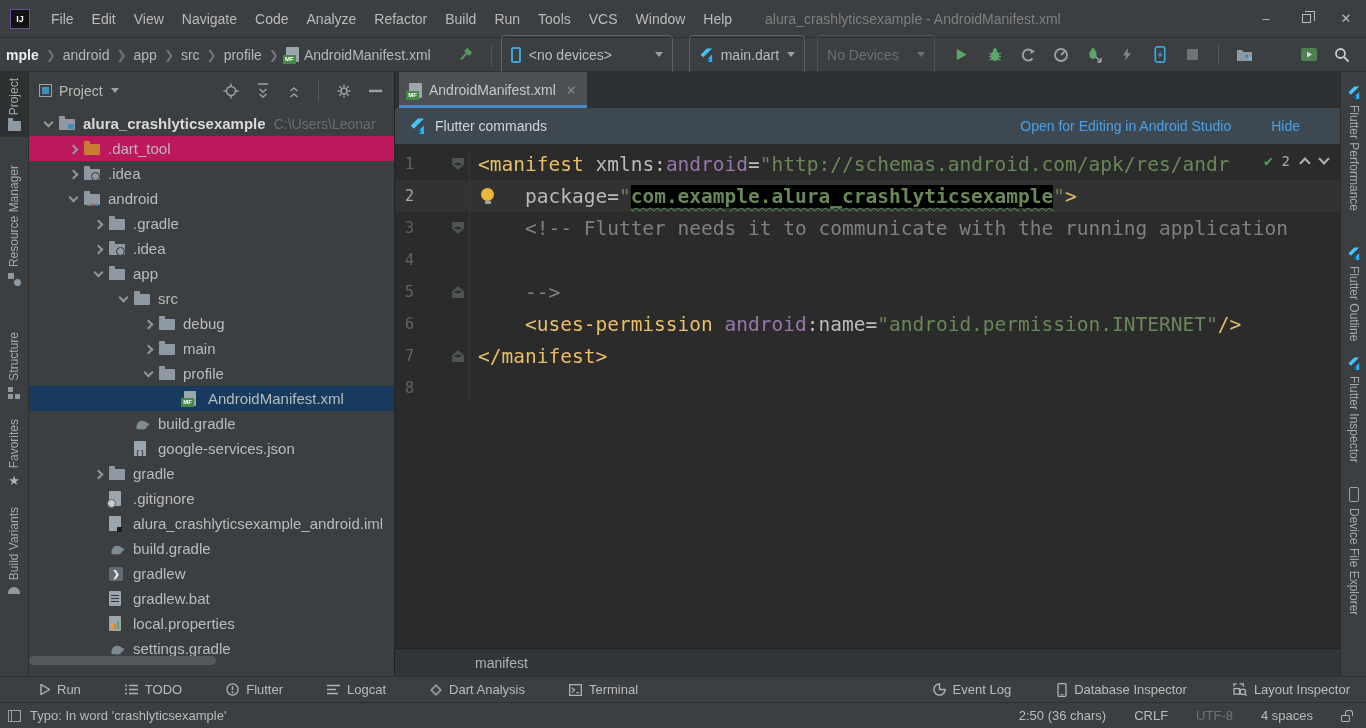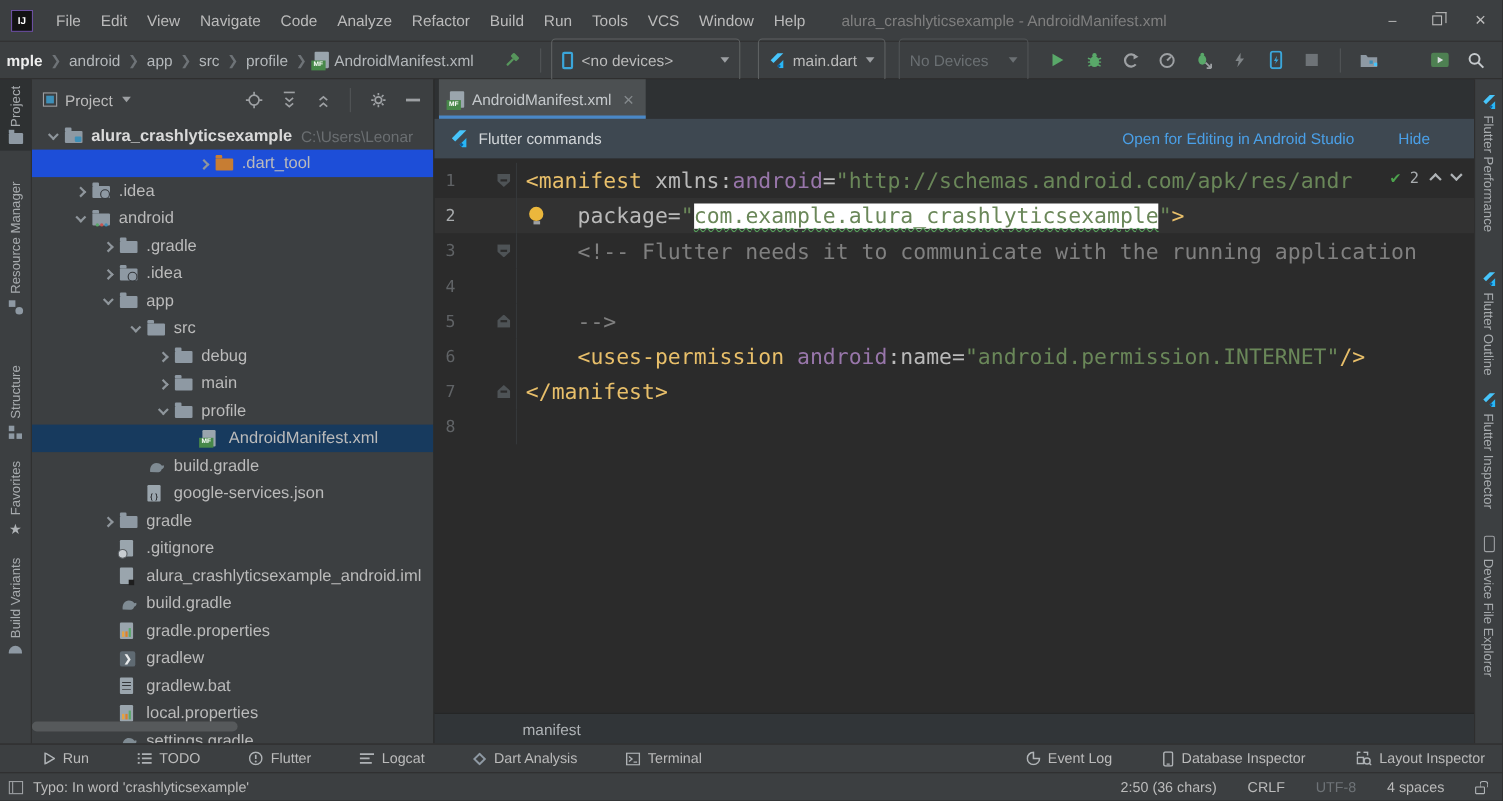--- a/index.html
+++ b/index.html
@@ -48,21 +48,21 @@
   .project-panel { position:absolute; left:29px; top:0; width:366px; height:100%; background:#3C3F41; border-right:1px solid #242424; overflow:hidden; }
   .panel-header { height:37px; display:flex; align-items:center; padding:0 12px 0 10px; font-size:14px; color:#BBBBBB; }
   .ph-box { width:13px; height:13px; border:1px solid #9DA0A3; margin-right:7px; display:flex; align-items:center; justify-content:center; }
   .ph-box i { width:7px; height:7px; background:#3D8FB8; display:block; }
   .ph-caret { margin-left:8px; }
   .ph-icons { margin-left:auto; display:flex; align-items:center; gap:17px; }
 
   .tree { position:absolute; top:39px; left:0; right:0; bottom:0; overflow:hidden; }
   .trow { height:25px; display:flex; align-items:center; font-size:15px; color:#BBBBBB; white-space:nowrap; padding-left:calc(10px + var(--lv)*25px); overflow:hidden; }
   .trow.selected { background:#173A5E; }
-  .trow.hl { background:#1d4ed8;justify-content:center; }
+  .trow.hl { background:#be185d; }
   .trow.root .tlabel { font-weight:bold; color:#DADADA; }
   .textra { color:#6A6E71; margin-left:8px; font-size:14px; }
   .tchev { width:20px; height:16px; position:relative; flex:none; }
   .tchev.c::before, .tchev.o::before { content:""; position:absolute; left:6px; top:5px; width:5px; height:5px; border-top:2px solid #8F969C; border-right:2px solid #8F969C; }
   .tchev.c::before { transform:rotate(45deg); }
   .tchev.o::before { transform:rotate(135deg); top:3px; }
   .ticon { width:18px; height:16px; margin-right:6px; position:relative; flex:none; display:flex; align-items:center; }
 
   .fold-ic { width:16px; height:11px; background:#8E99A3; border-radius:1px; position:relative; margin-top:2px; }
   .fold-ic::before { content:""; position:absolute; top:-3px; left:0; width:6px; height:3px; background:inherit; border-radius:1px 1px 0 0; }
@@ -98,21 +98,21 @@
   .cline { height:32px; display:flex; align-items:center; white-space:pre; position:relative; }
   .cline.current { background:#323232; }
   .gut { width:75px; height:100%; flex:none; display:flex; align-items:center; padding-left:10px; position:relative; border-right:1px solid #35383A; font-size:15px; color:#606366; }
   .cline.current .lnum { color:#A7AAAC; }
   .fmark { position:absolute; right:5px; top:10px; width:12px; height:12px; background:#4E5356; }
   .fmark.down { clip-path:polygon(0 0,100% 0,100% 55%,50% 100%,0 55%); }
   .fmark.up { clip-path:polygon(50% 0,100% 45%,100% 100%,0 100%,0 45%); }
   .fmark::after { content:""; position:absolute; left:3px; top:5px; width:6px; height:2px; background:#2B2B2B; }
   .ccontent { padding-left:8px; }
   .tg { color:#E8BF6A; } .at { color:#BABABA; } .ns { color:#9876AA; } .st { color:#6A8759; } .cm { color:#808080; } .pl { color:#A9B7C6; }
-  .sel { background:#ffffff; }
+  .sel { background:#000000;font-weight:bold; }
   .typo { text-decoration:underline wavy #55A05A 1px; text-underline-offset:4px; }
   .bulb { position:absolute; left:86px; top:8px; width:13px; height:13px; border-radius:50%; background:#EBB73C; }
   .bulb::after { content:""; position:absolute; left:3.5px; top:13px; width:6px; height:3px; background:#9DA0A3; }
   .inspect { position:absolute; top:8px; right:12px; display:flex; align-items:center; gap:11px; font-size:14px; color:#A8ACAF; }
   .chk { color:#4DA24D; font-weight:bold; font-size:15px; }
   .chev-up, .chev-down { width:8px; height:8px; border-top:2px solid #AFB3B6; border-right:2px solid #AFB3B6; }
   .chev-up { transform:rotate(-45deg); margin-top:4px; }
   .chev-down { transform:rotate(135deg); margin-bottom:4px; }
 
   .editor-crumbbar { position:absolute; bottom:0; left:0; right:0; height:28px; background:#313538; border-top:1px solid #252525; display:flex; align-items:center; padding-left:80px; font-size:14px; color:#AEB2B5; }
@@ -473,27 +473,20 @@
         <span class="ticon">
             <svg width="16" height="12" viewBox="0 0 16 12">
               <path d="M2.5 11 C2 6 4.5 2.8 8 2.8 c2.6 0 4.4 1.2 5.2 2.6 l1.6-.4 c.6 1.2.2 2.6-.9 3.1 l-.9.4 C12.4 10.6 10.6 11.6 8.4 11.4 Z" fill="#7F8B93"></path>
             </svg>
           </span>
         <span class="tlabel">build.gradle</span>
       </div>
       <div class="trow" style="--lv:2">
         <span class="tchev"></span>
         <span class="ticon">
-            <span class="page-ic p-prop"></span>
-          </span>
-        <span class="tlabel">gradle.properties</span>
-      </div>
-      <div class="trow" style="--lv:2">
-        <span class="tchev"></span>
-        <span class="ticon">
             <span class="console-ic"></span>
           </span>
         <span class="tlabel">gradlew</span>
       </div>
       <div class="trow" style="--lv:2">
         <span class="tchev"></span>
         <span class="ticon">
             <span class="page-ic p-bat"></span>
           </span>
         <span class="tlabel">gradlew.bat</span>

